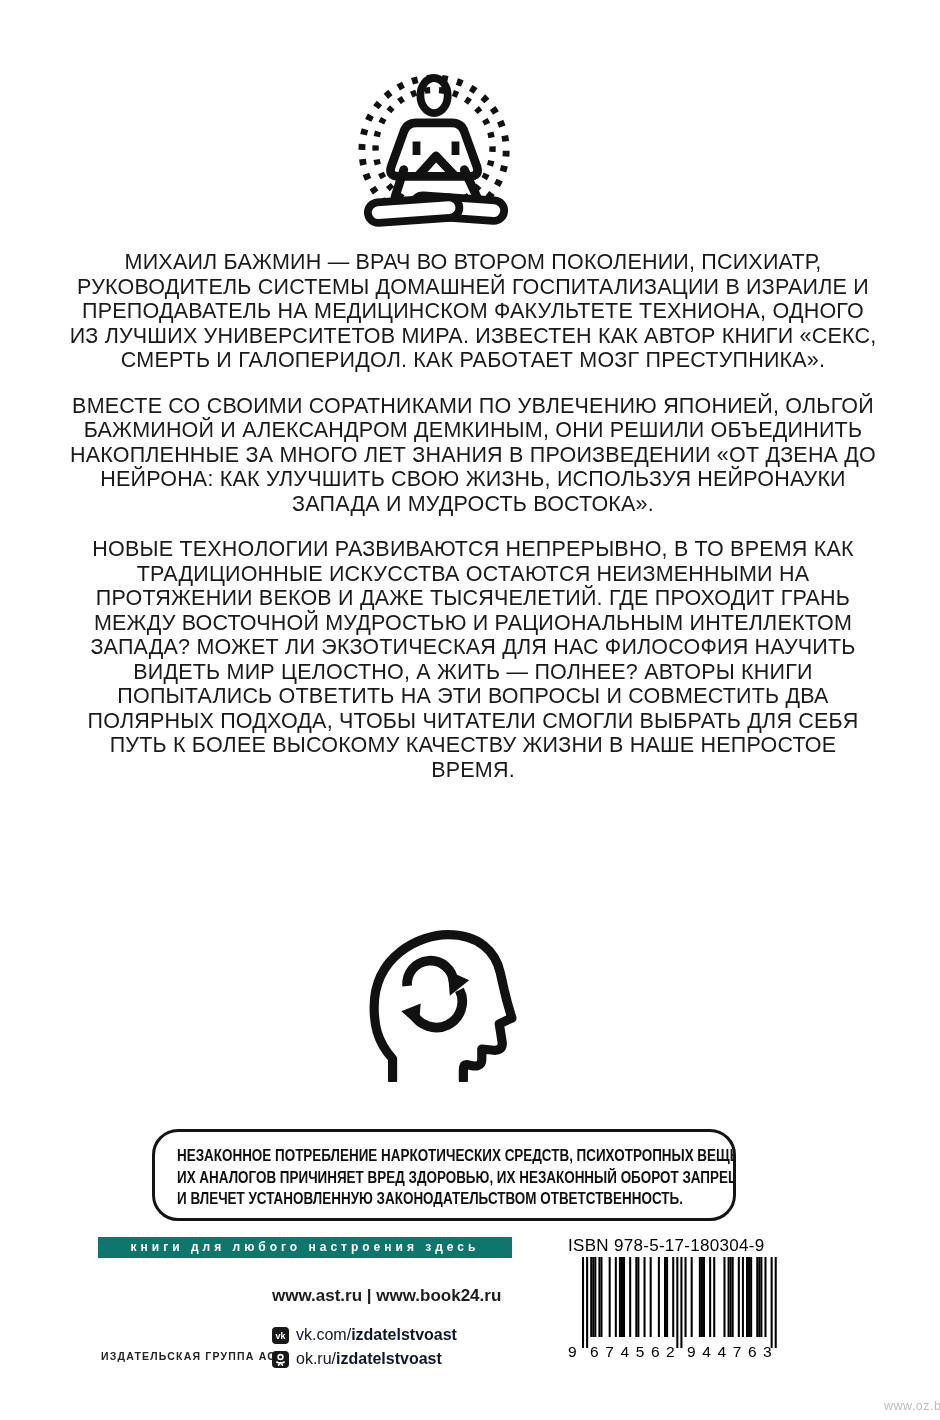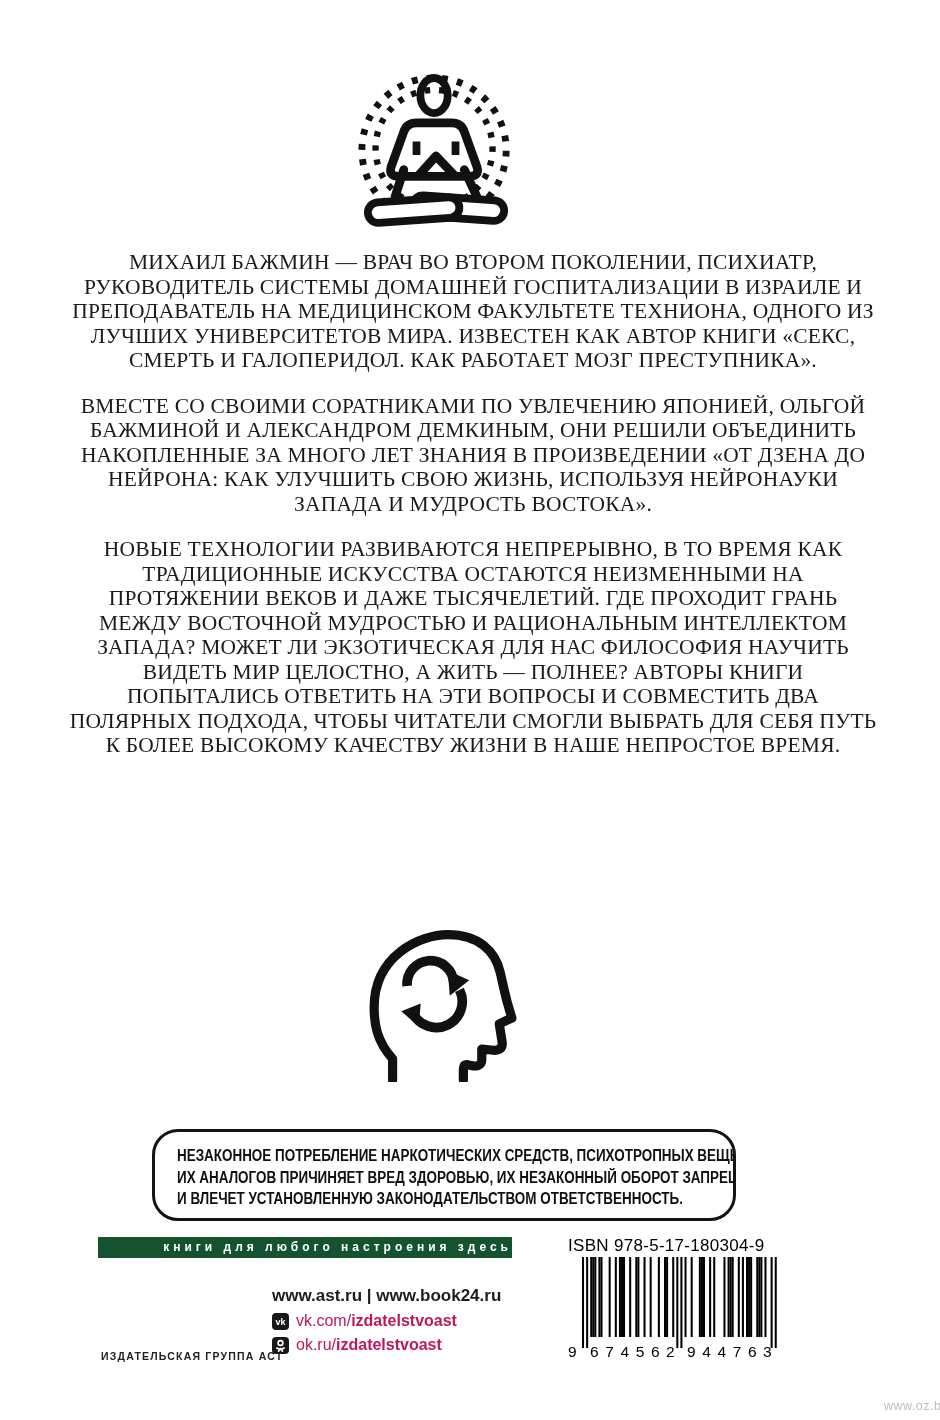--- a/index.html
+++ b/index.html
@@ -14,54 +14,54 @@
   .abs{position:absolute;}
 
   
   .about{
     left:60px;top:250px;width:820px;
     text-align:center;
     font-size:21.5px;line-height:24.5px;
     letter-spacing:.2px;
     color:#1a1a1a;
   }
-  .about p{margin:0 0 21px 6px;font-family:Liberation Serif, serif;}
+  .about p{margin:0 0 21px 6px;}
 
   
   .warning-box{
     left:152px;top:1129px;width:584px;height:92px;
     box-sizing:border-box;
     border:3px solid #141414;border-radius:26px;
     padding:13px 0 0 22px;
     overflow:hidden;
   }
   .warning-line{
     font-weight:bold;font-size:16px;line-height:21.5px;
     white-space:nowrap;
     transform:scaleX(.84);transform-origin:left center;
     color:#101010;
   }
 
   
   .banner{
     left:98px;top:1237px;width:414px;height:21px;
-    background:#14532d;color:#ffffff;
+    background:#0f766e;color:#ffffff;
     font-size:12px;font-weight:bold;letter-spacing:4px;
-    line-height:21px;text-align:right;
+    line-height:21px;text-align:center;
     white-space:nowrap;
   }
   .logo-wrap{left:103px;top:1262px;width:155px;height:86px;}
   .logo-caption{
     left:101px;top:1350px;width:160px;
     font-size:10.5px;font-weight:bold;letter-spacing:1.2px;
     text-align:center;color:#222222;white-space:nowrap;
   }
   .links{left:272px;top:1286px;width:260px;}
-  .links .site-line{font-size:17px;font-weight:bold;color:#1d1d1d;margin-bottom:6px;white-space:nowrap;}
-  .link-line{display:flex;align-items:center;font-size:16px;color:#be185d;margin-bottom:6px;white-space:nowrap;text-align:right;}
+  .links .site-line{font-size:17px;font-weight:bold;color:#1d1d1d;margin-bottom:20px;white-space:nowrap;}
+  .link-line{display:flex;align-items:center;font-size:16px;color:#0f172a;margin-bottom:6px;white-space:nowrap;text-align:right;}
   .link-line b{font-weight:bold;}
   .soc-ic{width:17px;height:17px;margin-right:7px;flex:0 0 auto;}
 
   
   .isbn{
     left:568px;top:1236px;width:218px;
     text-align:left;font-size:17px;color:#000000;
     letter-spacing:.3px;white-space:nowrap;
   }
   .barcode{left:568px;top:1257px;width:218px;height:104px;}

